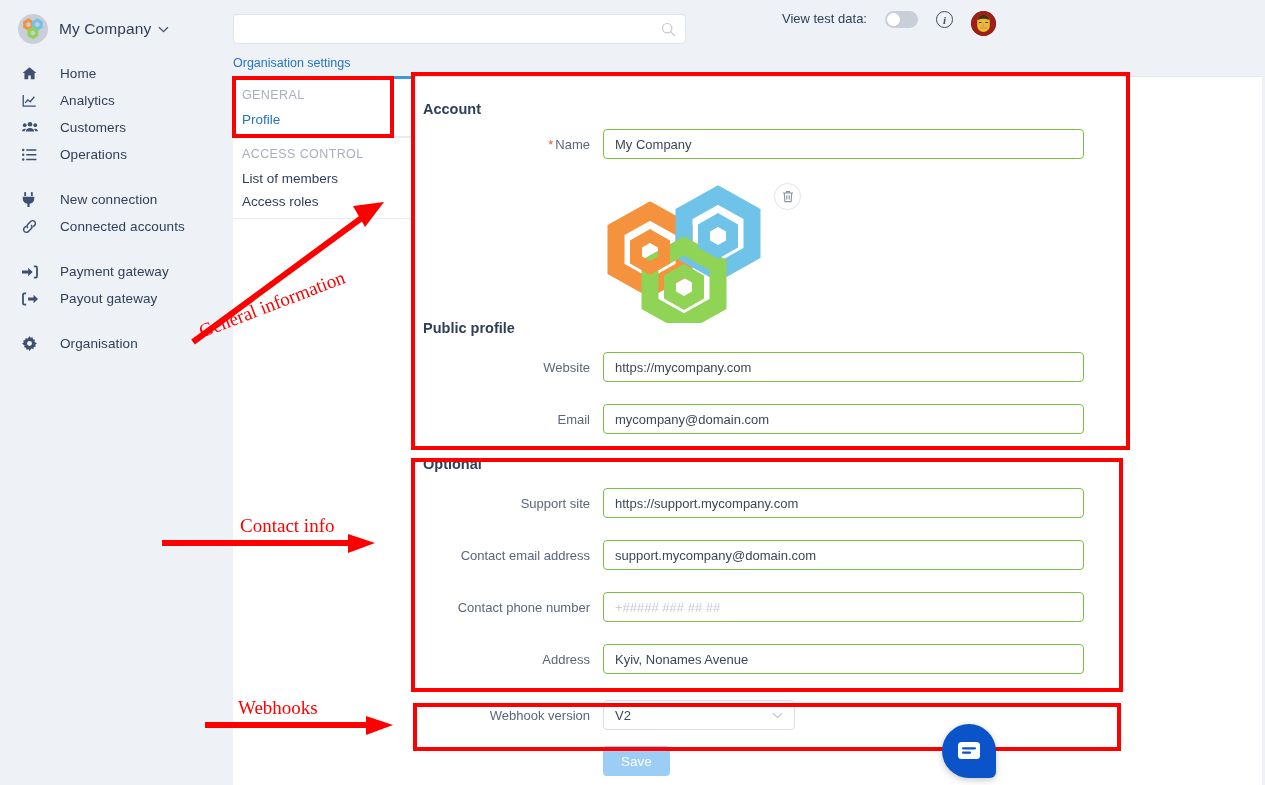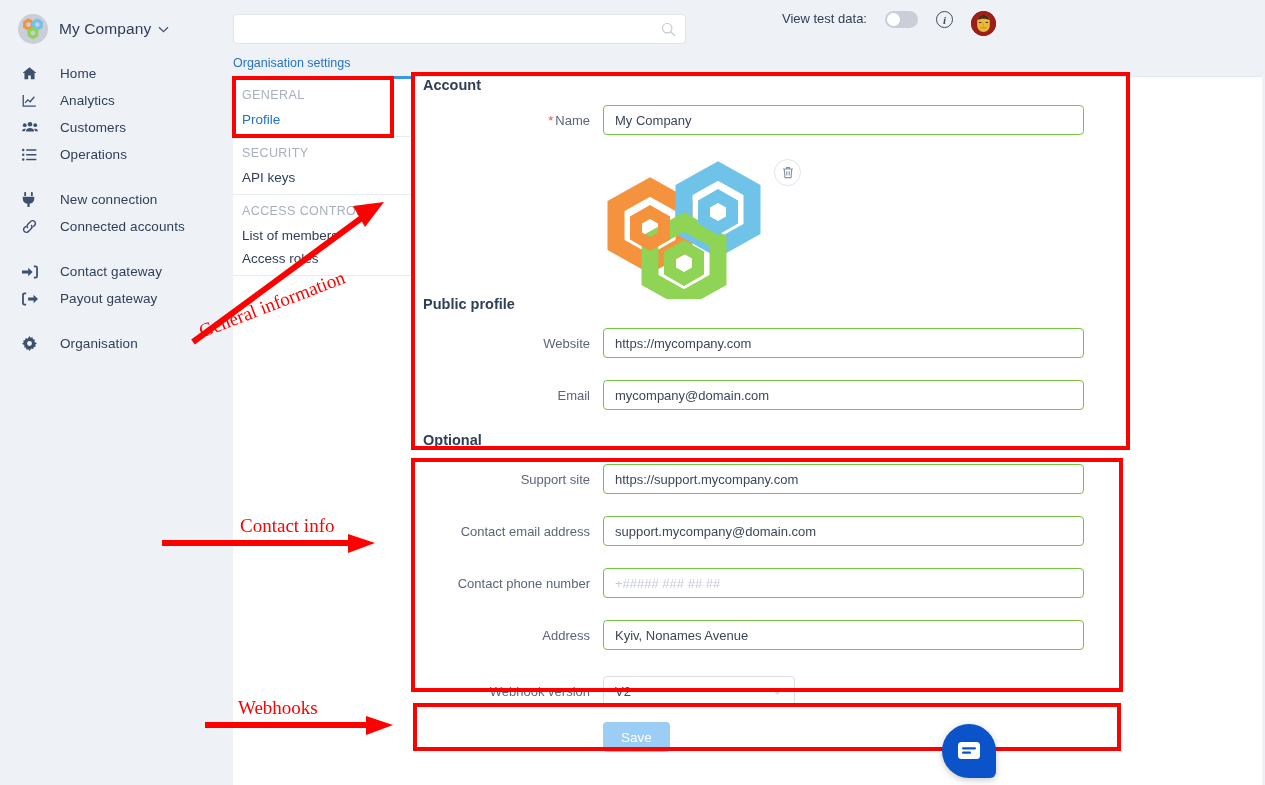--- a/index.html
+++ b/index.html
@@ -279,21 +279,21 @@
       </div>
 
       <div class="nav-group">
         <div class="nav-item">
           <span class="nav-icon">
             <svg width="16" height="14" viewBox="0 0 17 14" fill="#3d5070">
               <path d="M0 5.3h6.6V2.6L11.3 7l-4.7 4.4V8.7H0z"></path>
               <path d="M12.6 0h1.7a2.6 2.6 0 0 1 2.6 2.6v8.8a2.6 2.6 0 0 1-2.6 2.6h-1.7v-2h1.7c.4 0 .7-.3.7-.7V2.7c0-.4-.3-.7-.7-.7h-1.7z"></path>
             </svg>
           </span>
-          <span class="nav-label">Contact gateway</span>
+          <span class="nav-label">Payment gateway</span>
         </div>
         <div class="nav-item">
           <span class="nav-icon">
             <svg width="16" height="14" viewBox="0 0 17 14" fill="#3d5070">
               <path d="M17 7 12.3 2.6v2.7H6.5v3.4h5.8v2.7z"></path>
               <path d="M4.4 0H2.7A2.6 2.6 0 0 0 .1 2.6v8.8A2.6 2.6 0 0 0 2.7 14h1.7v-2H2.7c-.4 0-.7-.3-.7-.7V2.7c0-.4.3-.7.7-.7h1.7z"></path>
             </svg>
           </span>
           <span class="nav-label">Payout gateway</span>
         </div>
@@ -346,36 +346,32 @@
   </div>
 
   <div class="breadcrumb">Organisation settings</div>
 
   <div id="settingsmenu">
     <div class="sm-group">
       <div class="sm-head">GENERAL</div>
       <div class="sm-link">Profile</div>
     </div>
     <div class="sm-divider"></div>
-    <div class="sm-group">
-      <div class="sm-head">SECURITY</div>
-      <div class="sm-link dark">API keys</div>
-    </div>
     <div class="sm-divider"></div>
     <div class="sm-group">
       <div class="sm-head">ACCESS CONTROL</div>
       <div class="sm-link dark" style="padding-bottom:4px">List of members</div>
       <div class="sm-link dark">Access roles</div>
     </div>
     <div class="sm-divider"></div>
   </div>
 
   <div id="content">
 
-    <div style="padding-top:0">
+    <div style="padding-top:24px">
       <div class="section-title">Account</div>
 
       <div class="field-row" style="margin-top:12px">
         <div class="field-label">
           <span class="req-star">*</span><span>Name</span>
         </div>
         <input class="field-input" value="My Company" style="">
       </div>
 
       <div class="logo-block">

